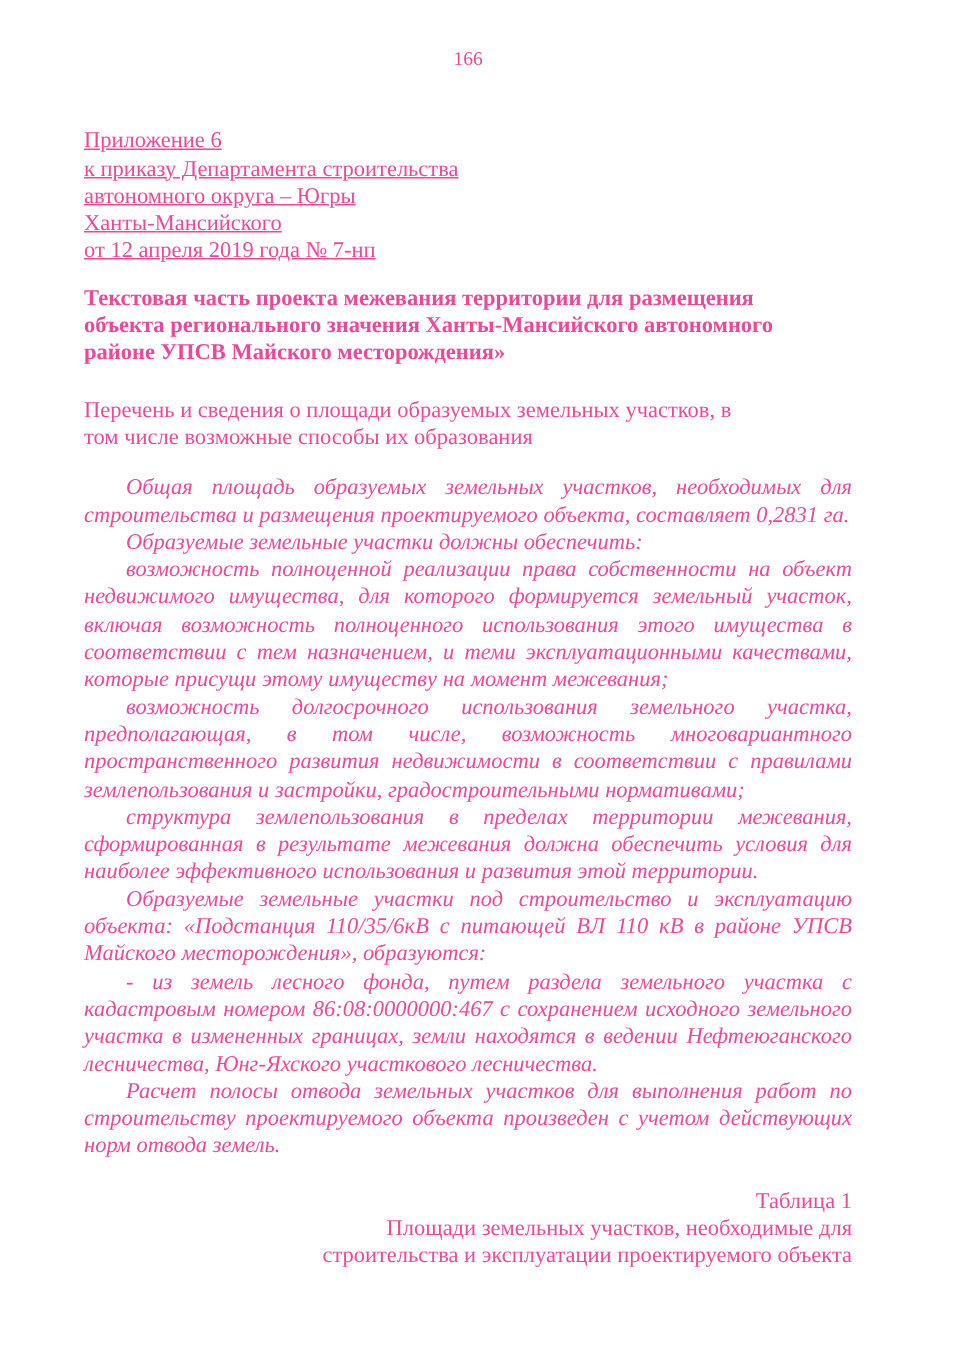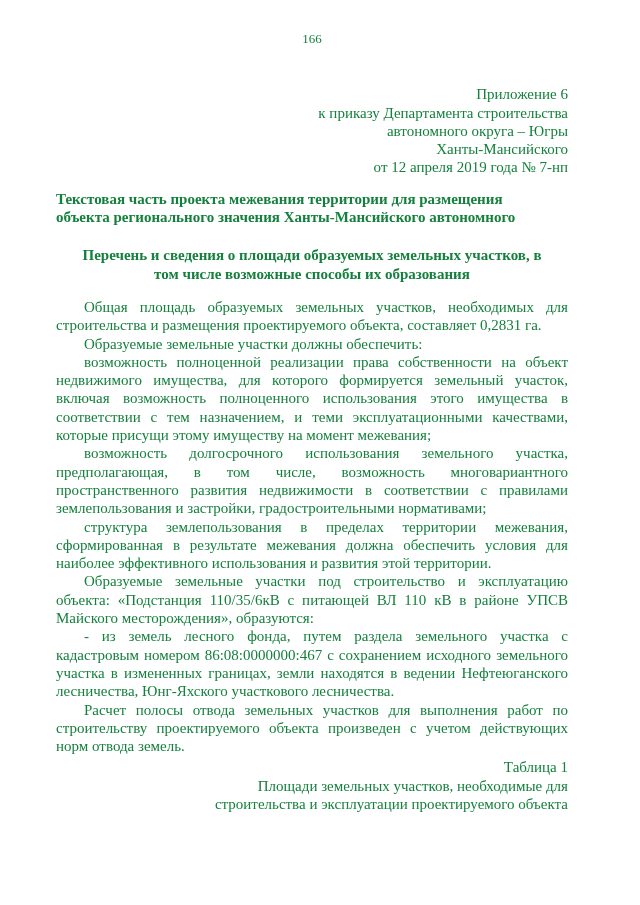--- a/index.html
+++ b/index.html
@@ -5,55 +5,55 @@
   html, body {
     margin: 0;
     padding: 0;
     background: #ffffff;
   }
   .page {
     position: relative;
     width: 640px;
     height: 905px;
     background: #ffffff;
-    color: #15803d;
+    color: #ec4899;
     box-sizing: border-box;
     padding: 30px 72px 0 56px;
     font-family: "Liberation Serif", "DejaVu Serif", serif;
     font-size: 15px;
     line-height: 18.3px;
     overflow: hidden;
   }
   .page-number {
     text-align: center;
     font-size: 13px;
   }
   .ref-block {
     margin-top: 37px;
-    text-align: right;
+    text-decoration: underline;
   }
   .doc-title {
     margin-top: 13px;
     font-weight: bold;
   }
   .doc-subtitle {
     margin-top: 20px;
-    text-align: center;
-    font-weight: bold;
+    font-weight: normal;
   }
   .body-text {
     margin-top: 15px;
+    font-style: italic;
   }
   .body-text p {
     margin: 0;
     text-align: justify;
     text-indent: 28px;
   }
   .table-ref {
-    margin-top: 3px;
+    margin-top: 18px;
     text-align: right;
   }
   .table-caption {
     text-align: right;
   }
 </style>
 </head>
 <body>
 
 <div class="page">
@@ -64,20 +64,21 @@
     <div>Приложение 6</div>
     <div>к приказу Департамента строительства</div>
     <div>автономного округа – Югры</div>
     <div>Ханты-Мансийского</div>
     <div>от 12 апреля 2019 года № 7-нп</div>
   </div>
 
   <div class="doc-title">
     <div>Текстовая часть проекта межевания территории для размещения</div>
     <div>объекта регионального значения Ханты-Мансийского автономного</div>
+    <div>районе УПСВ Майского месторождения»</div>
   </div>
 
   <div class="doc-subtitle">
     <div>Перечень и сведения о площади образуемых земельных участков, в</div>
     <div>том числе возможные способы их образования</div>
   </div>
 
   <div class="body-text">
     <p>Общая площадь образуемых земельных участков, необходимых для строительства и размещения проектируемого объекта, составляет 0,2831 га.</p>
     <p>Образуемые земельные участки должны обеспечить:</p>

